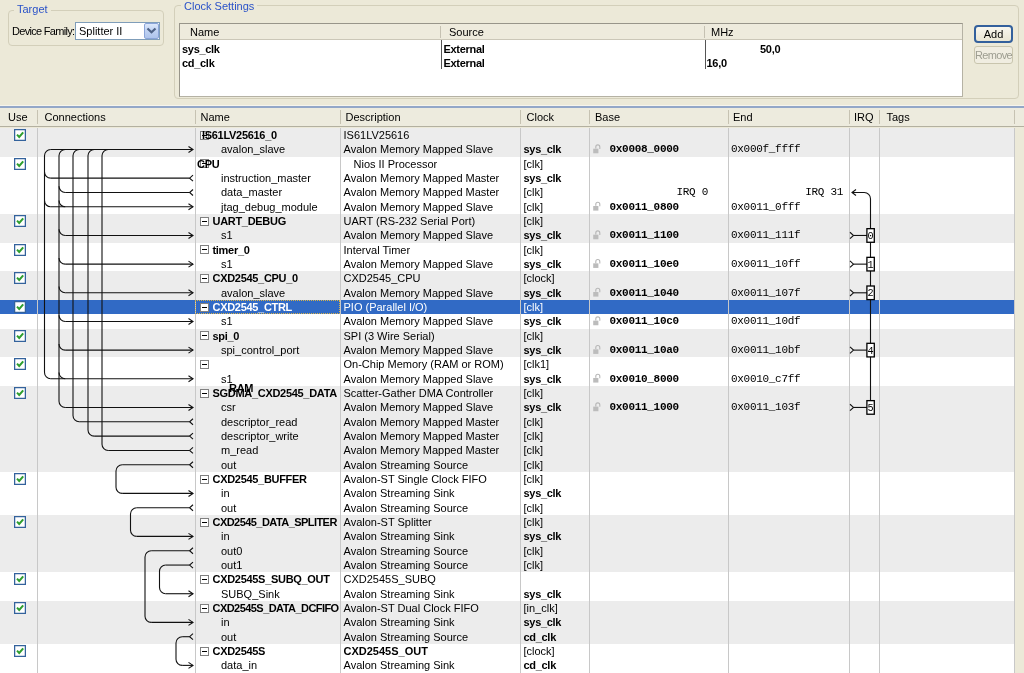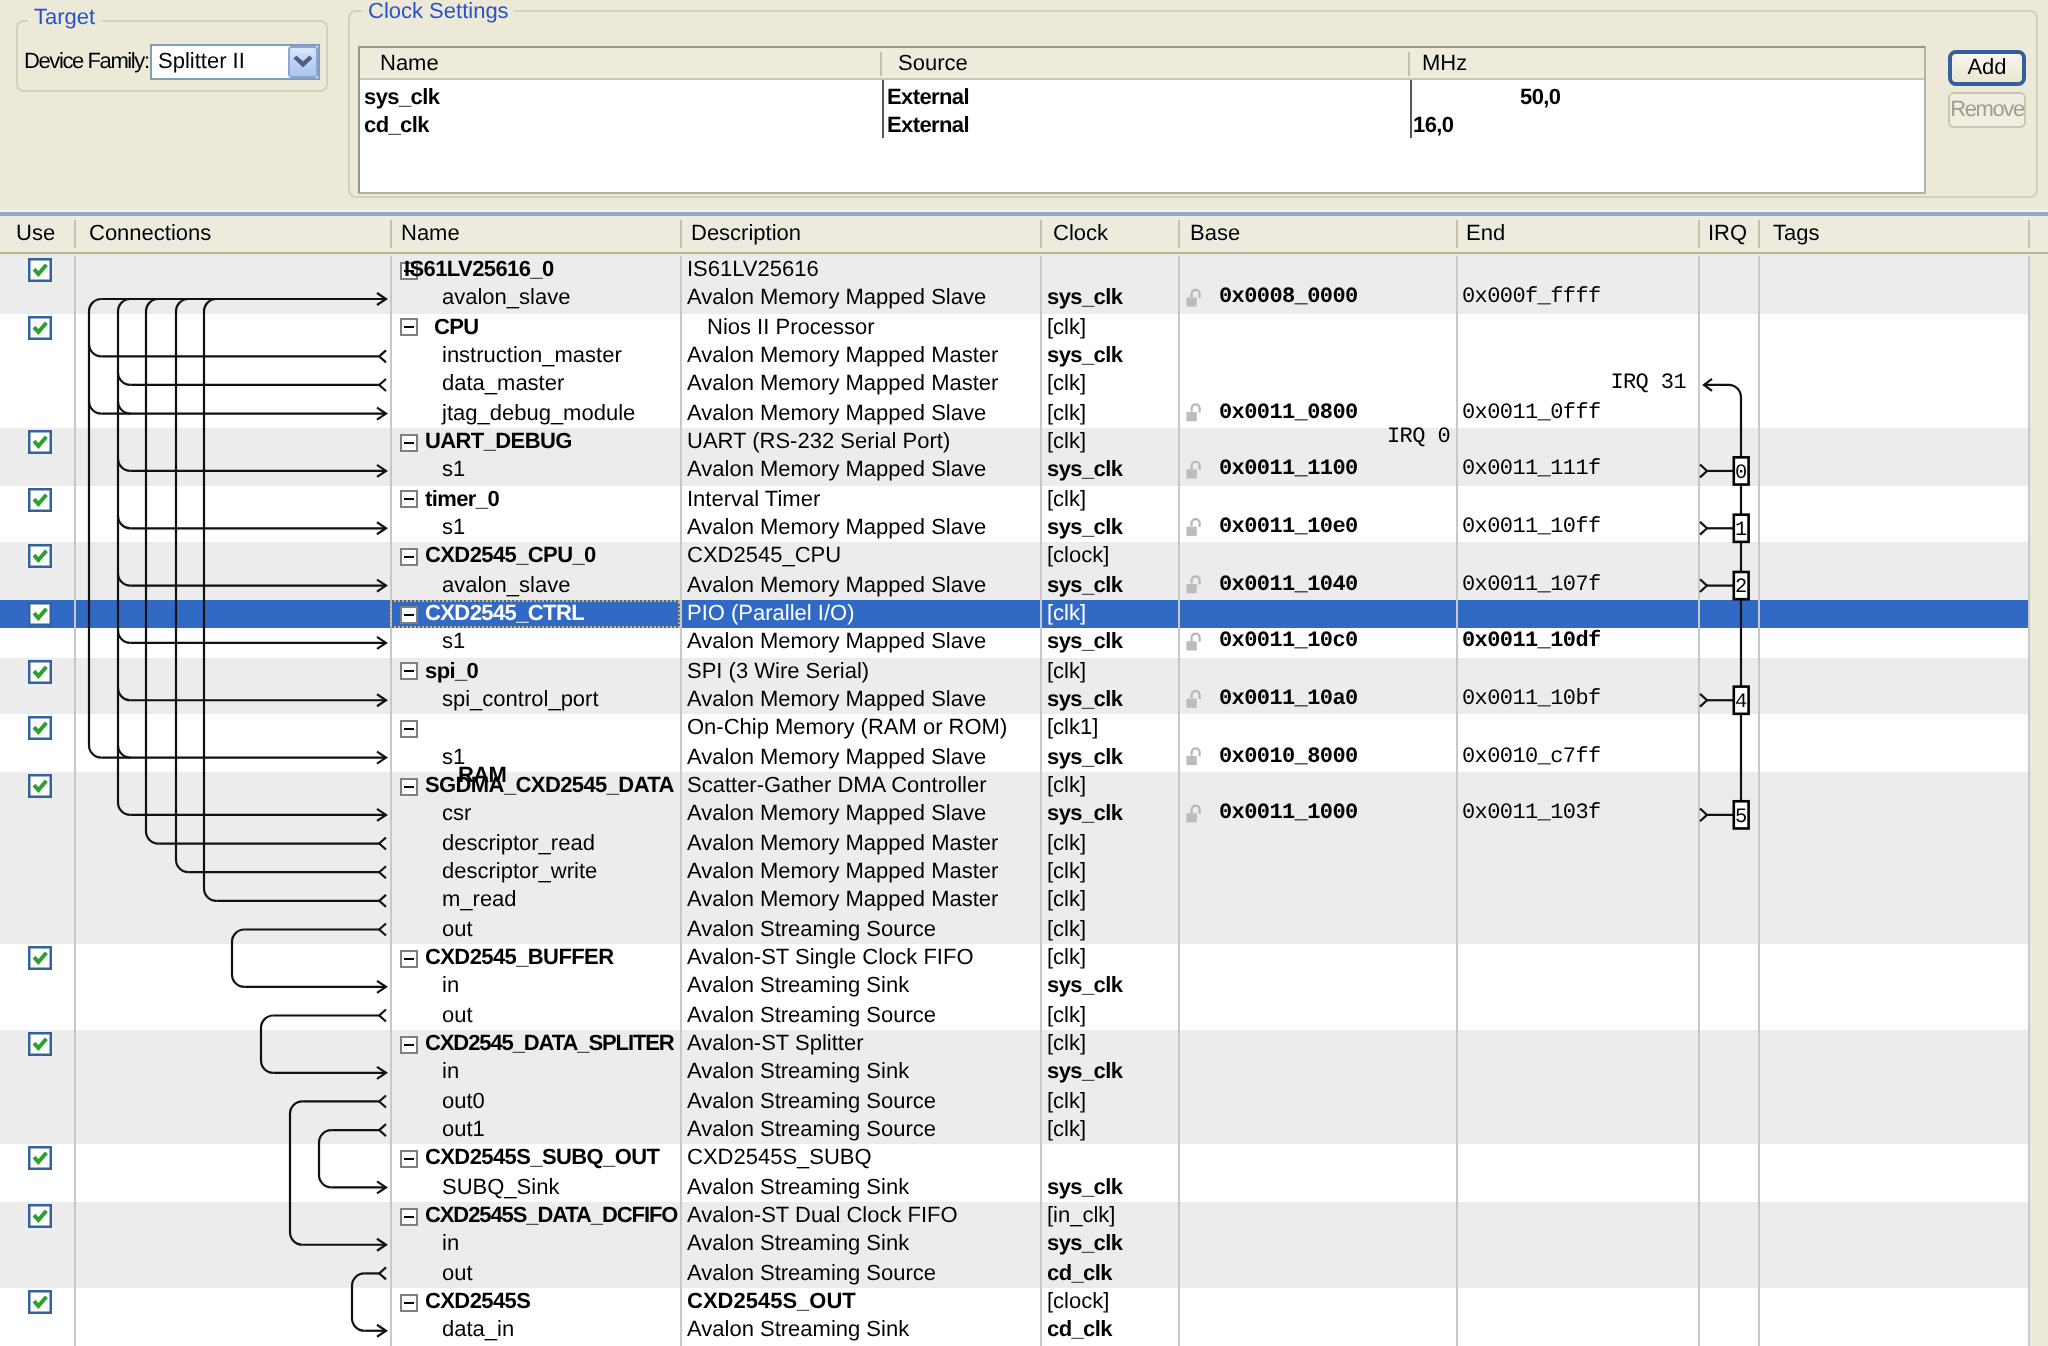--- a/index.html
+++ b/index.html
@@ -85,30 +85,30 @@
 <div class="txt " style="left:343.5px;top:128.0px;">IS61LV25616</div>
 <div class="txt " style="left:221px;top:142.33px;">avalon_slave</div>
 <div class="txt " style="left:343.5px;top:142.33px;">Avalon Memory Mapped Slave</div>
 <div class="txt b" style="left:523.5px;top:142.33px;">sys_clk</div>
 <div class="txt mono b" style="left:609.5px;top:142.33px;">0x0008_0000</div>
 <div class="txt mono" style="left:731px;top:142.33px;">0x000f_ffff</div>
 <svg class="abs" style="left:199.5px;top:159.32px" width="9" height="9" viewBox="0 0 9 9">
     <rect x="0.5" y="0.5" width="8" height="8" fill="#fff" stroke="#808080"></rect>
     <line x1="2" y1="4.5" x2="7" y2="4.5" stroke="#000" stroke-width="1"></line>
   </svg>
-<div class="txt b" style="left:217px;top:156.66px;">CPU</div>
+<div class="txt b" style="left:197px;top:156.66px;">CPU</div>
 <div class="txt " style="left:343.5px;top:156.66px;padding-left:10px;">Nios II Processor</div>
 <div class="txt " style="left:523.5px;top:156.66px;">[clk]</div>
 <div class="txt " style="left:221px;top:170.99px;">instruction_master</div>
 <div class="txt " style="left:343.5px;top:170.99px;">Avalon Memory Mapped Master</div>
 <div class="txt b" style="left:523.5px;top:170.99px;">sys_clk</div>
 <div class="txt " style="left:221px;top:185.32px;">data_master</div>
 <div class="txt " style="left:343.5px;top:185.32px;">Avalon Memory Mapped Master</div>
 <div class="txt " style="left:523.5px;top:185.32px;">[clk]</div>
-<div class="txt mono" style="left:0px;top:185.32px;left:auto;right:299px;margin-top:27px;">IRQ 0</div>
+<div class="txt mono" style="left:0px;top:185.32px;left:auto;right:316px;">IRQ 0</div>
 <div class="txt mono" style="left:0px;top:185.32px;left:auto;right:181px;">IRQ 31</div>
 <div class="txt " style="left:221px;top:199.65px;">jtag_debug_module</div>
 <div class="txt " style="left:343.5px;top:199.65px;">Avalon Memory Mapped Slave</div>
 <div class="txt " style="left:523.5px;top:199.65px;">[clk]</div>
 <div class="txt mono b" style="left:609.5px;top:199.65px;">0x0011_0800</div>
 <div class="txt mono" style="left:731px;top:199.65px;">0x0011_0fff</div>
 <svg class="abs" style="left:199.5px;top:216.65px" width="9" height="9" viewBox="0 0 9 9">
     <rect x="0.5" y="0.5" width="8" height="8" fill="#fff" stroke="#808080"></rect>
     <line x1="2" y1="4.5" x2="7" y2="4.5" stroke="#000" stroke-width="1"></line>
   </svg>
@@ -148,21 +148,21 @@
     <rect x="0.5" y="0.5" width="8" height="8" fill="#fff" stroke="#808080"></rect>
     <line x1="2" y1="4.5" x2="7" y2="4.5" stroke="#000" stroke-width="1"></line>
   </svg>
 <div class="txt b" style="left:212.5px;top:299.96000000000004px;color:#fff;">CXD2545_CTRL</div>
 <div class="txt " style="left:343.5px;top:299.96000000000004px;color:#fff;">PIO (Parallel I/O)</div>
 <div class="txt " style="left:523.5px;top:299.96000000000004px;color:#fff;">[clk]</div>
 <div class="txt " style="left:221px;top:314.28999999999996px;">s1</div>
 <div class="txt " style="left:343.5px;top:314.28999999999996px;">Avalon Memory Mapped Slave</div>
 <div class="txt b" style="left:523.5px;top:314.28999999999996px;">sys_clk</div>
 <div class="txt mono b" style="left:609.5px;top:314.28999999999996px;">0x0011_10c0</div>
-<div class="txt mono" style="left:731px;top:314.28999999999996px;font-weight:bold;">0x0011_10df</div>
+<div class="txt mono" style="left:731px;top:314.28999999999996px;">0x0011_10df</div>
 <svg class="abs" style="left:199.5px;top:331.29px" width="9" height="9" viewBox="0 0 9 9">
     <rect x="0.5" y="0.5" width="8" height="8" fill="#fff" stroke="#808080"></rect>
     <line x1="2" y1="4.5" x2="7" y2="4.5" stroke="#000" stroke-width="1"></line>
   </svg>
 <div class="txt b" style="left:212.5px;top:328.62px;">spi_0</div>
 <div class="txt " style="left:343.5px;top:328.62px;">SPI (3 Wire Serial)</div>
 <div class="txt " style="left:523.5px;top:328.62px;">[clk]</div>
 <div class="txt " style="left:221px;top:342.95px;">spi_control_port</div>
 <div class="txt " style="left:343.5px;top:342.95px;">Avalon Memory Mapped Slave</div>
 <div class="txt b" style="left:523.5px;top:342.95px;">sys_clk</div>

